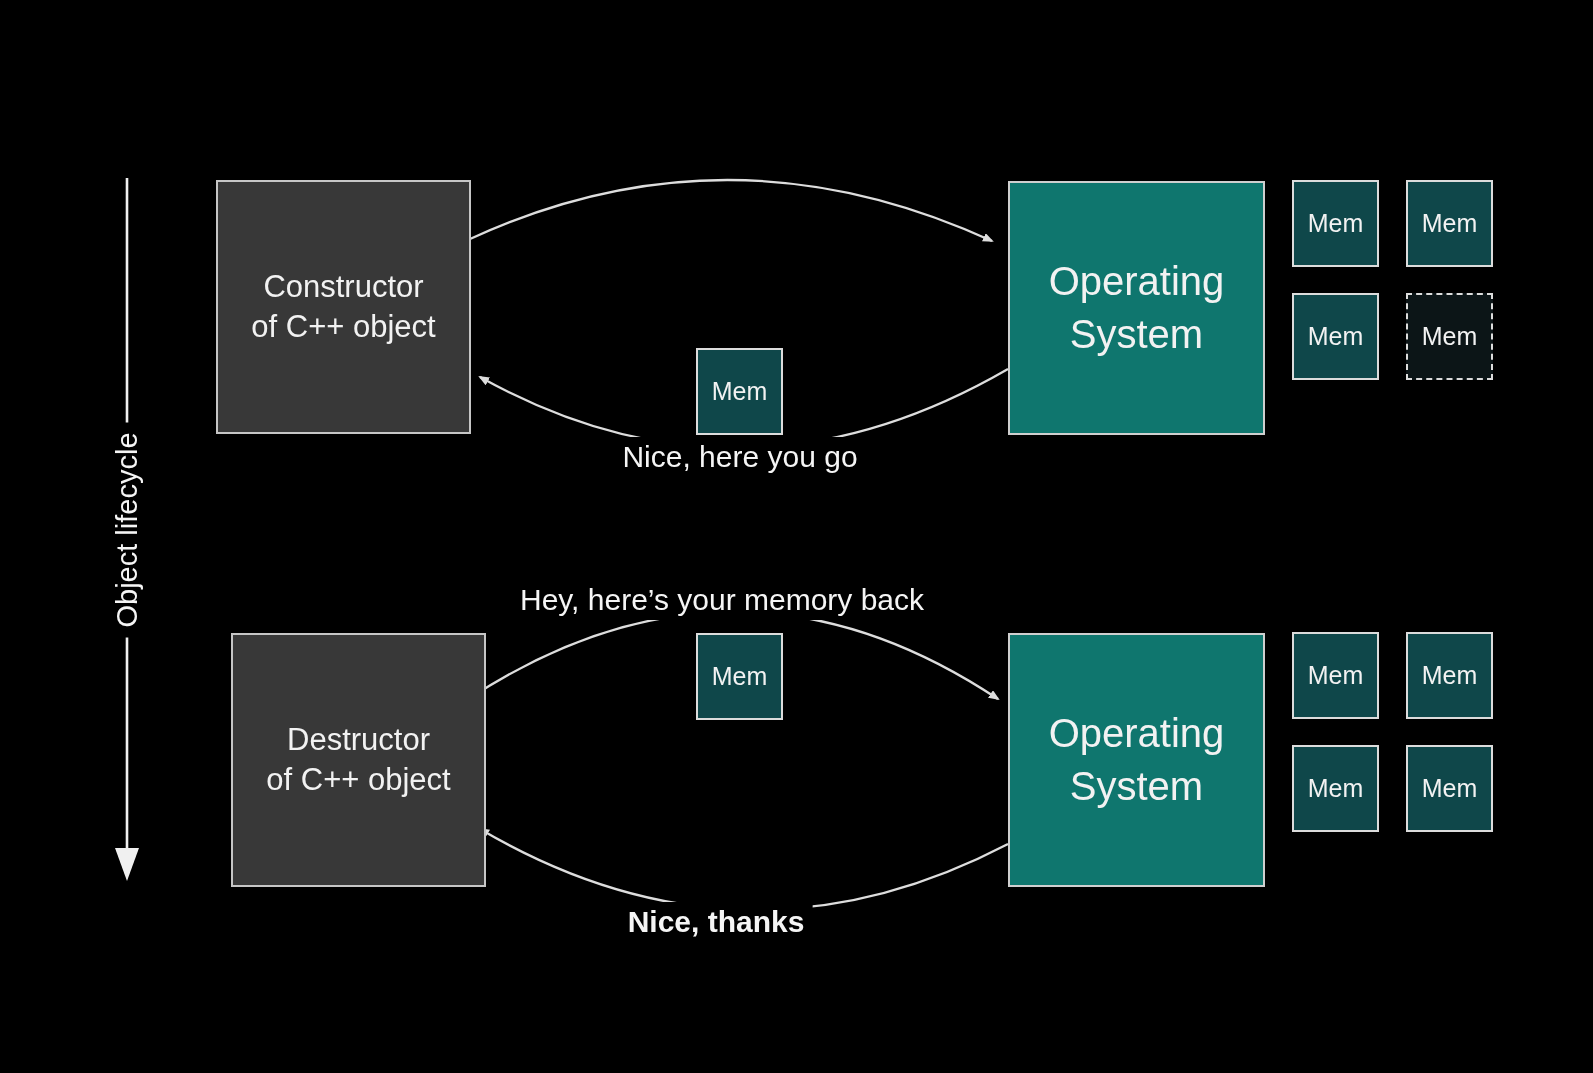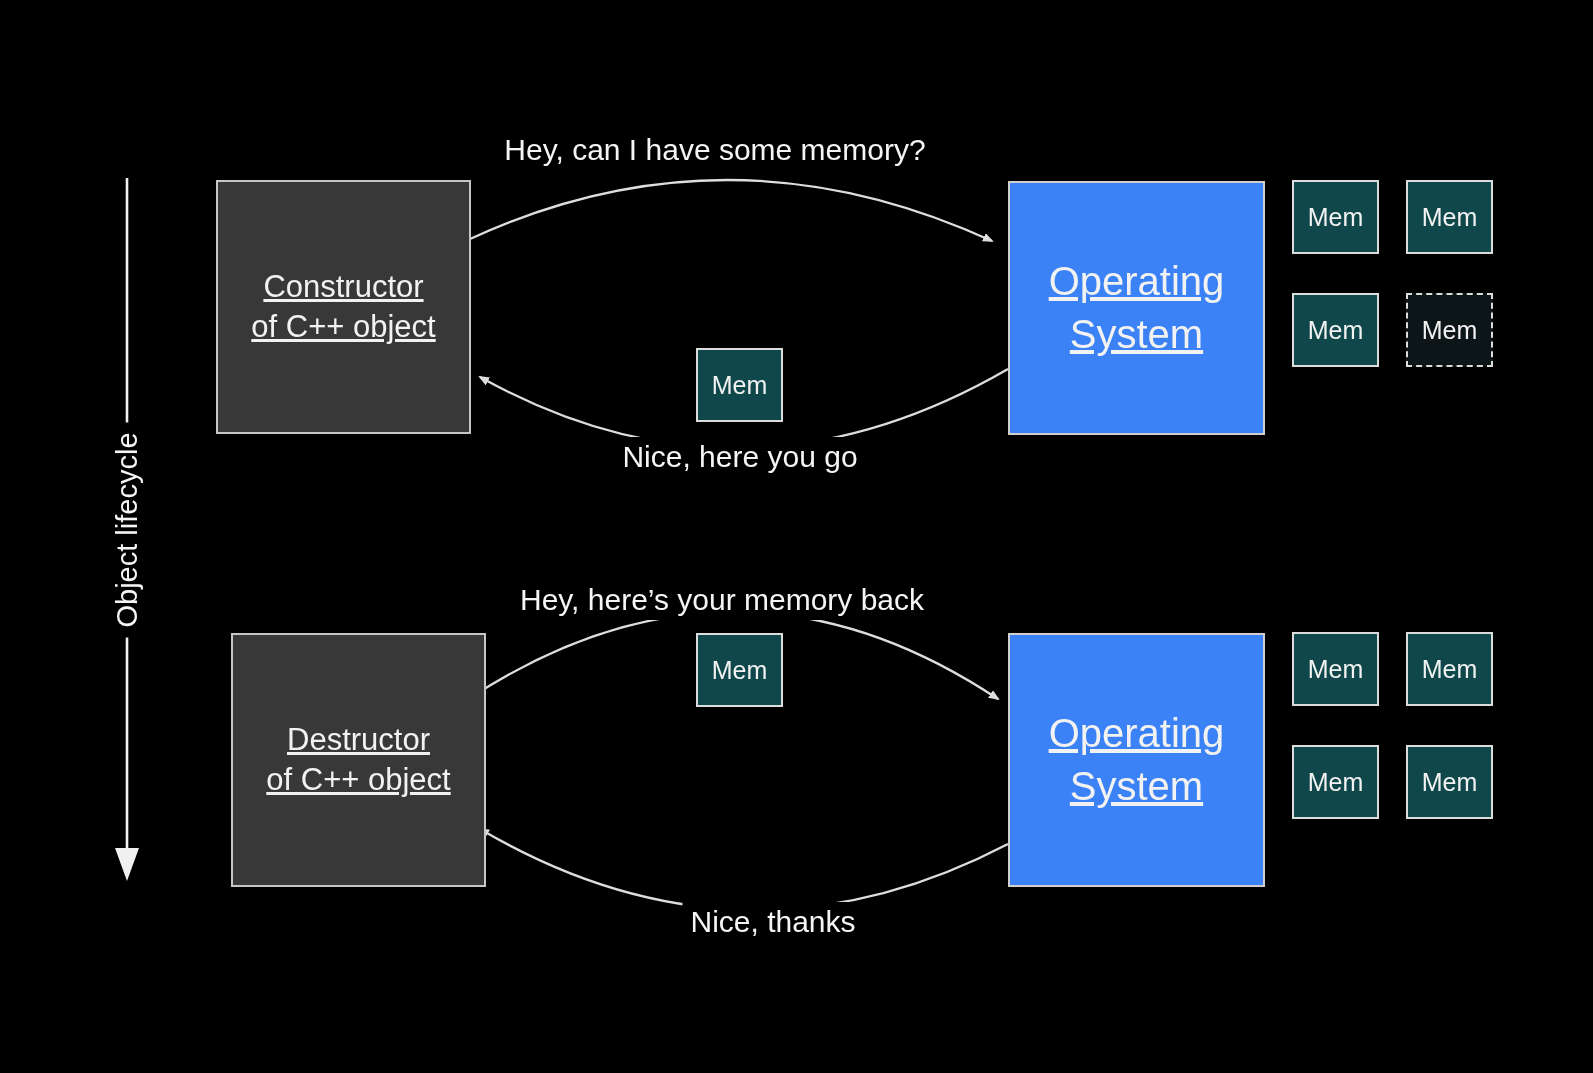--- a/index.html
+++ b/index.html
@@ -33,27 +33,27 @@
   }
   .actor-box {
     width: 255px; height: 254px;
     background: #383838;
     border: 2px solid #c6c6c6;
     font-size: 31px;
     line-height: 40px;
   }
   .os-box {
     width: 257px; height: 254px;
-    background: #3b82f6;
+    background: #0f766e;
     border: 2px solid #cfcfcf;
     font-size: 40px;
     line-height: 53px;
   }
   .mem-chip {
-    width: 87px; height: 74px;
+    width: 87px; height: 87px;
     background: #0f474a;
     border: 2px solid #dcdcdc;
     font-size: 25px;
   }
   .mem-chip.freed {
     background: #0c1517;
     border-style: dashed;
   }
   .speech {
     position: absolute;
@@ -69,21 +69,21 @@
     position: absolute;
     left: 127px; top: 530px;
     transform: translate(-50%, -50%) rotate(-90deg);
     background: #000;
     color: #f5f5f5;
     font-size: 29px;
     white-space: nowrap;
     padding: 4px 10px;
     z-index: 2;
   }
-  .label-line { display: block; text-decoration: underline; }
+  .label-line { display: block; }
 </style>
 </head>
 <body>
 
 <div class="stage">
 
   <svg class="arrow-layer" viewBox="0 0 1593 1073">
     <defs>
       <marker id="ah" markerWidth="12" markerHeight="10" refX="9" refY="4.5" orient="auto" markerUnits="userSpaceOnUse">
         <path d="M0,0 L11,4.5 L0,9 Z" fill="#dddddd"></path>
@@ -111,21 +111,20 @@
     </div>
   </div>
 
   <div class="box os-box" style="left:1008px; top:181px;">
     <div>
       <span class="label-line">Operating</span>
       <span class="label-line">System</span>
     </div>
   </div>
 
-  <div class="speech" style="left:715px; top:150px;">Hey, can I have some memory?</div>
   <div class="speech" style="left:740px; top:457px;">Nice, here you go</div>
 
   <div class="box mem-chip" style="left:696px; top:348px;">Mem</div>
 
   <div class="box mem-chip" style="left:1292px; top:180px;">Mem</div>
   <div class="box mem-chip" style="left:1406px; top:180px;">Mem</div>
   <div class="box mem-chip" style="left:1292px; top:293px;">Mem</div>
   <div class="box mem-chip freed" style="left:1406px; top:293px;">Mem</div>
 
   <div class="box actor-box" style="left:231px; top:633px;">
@@ -136,21 +135,21 @@
   </div>
 
   <div class="box os-box" style="left:1008px; top:633px;">
     <div>
       <span class="label-line">Operating</span>
       <span class="label-line">System</span>
     </div>
   </div>
 
   <div class="speech" style="left:722px; top:600px;">Hey, here’s your memory back</div>
-  <div class="speech" style="left:773px; top:922px;">Nice, thanks</div>
+  <div class="speech" style="left:716px; top:922px;font-weight:bold;">Nice, thanks</div>
 
   <div class="box mem-chip" style="left:696px; top:633px;">Mem</div>
 
   <div class="box mem-chip" style="left:1292px; top:632px;">Mem</div>
   <div class="box mem-chip" style="left:1406px; top:632px;">Mem</div>
   <div class="box mem-chip" style="left:1292px; top:745px;">Mem</div>
   <div class="box mem-chip" style="left:1406px; top:745px;">Mem</div>
 
 </div>
 

